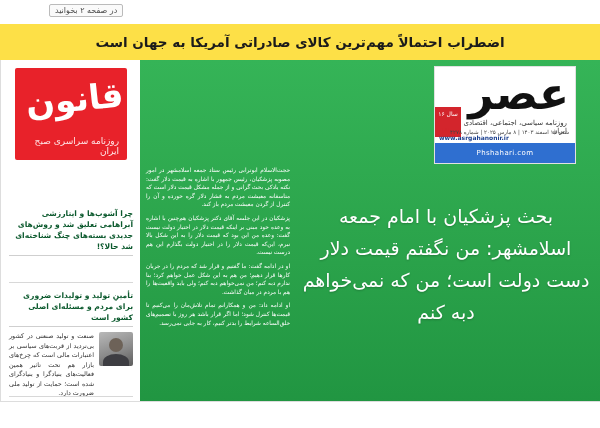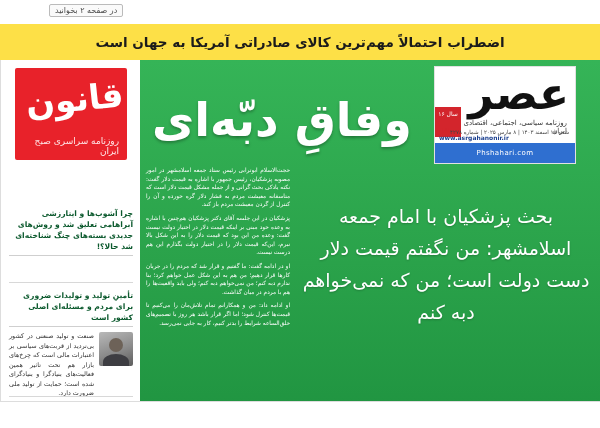--- a/index.html
+++ b/index.html
@@ -353,21 +353,20 @@
       <div class="asr-sub">روزنامه سیاسی، اجتماعی، اقتصادی صبح ایران</div>
       <div class="red-tab">
         <span>سال ۱۶</span>
       </div>
       <div class="date-row">شنبه ۱۸ اسفند ۱۴۰۳ | ۸ مارس ۲۰۲۵ | شماره ۴۲۷۸</div>
       <div class="quote-mark">”</div>
       <div class="site-url">www.asrgahanonir.ir</div>
       <div class="site-bar">Ph‌shahari.com</div>
     </div>
 
-    <div class="big-title">وفاقِ دبّه‌ای</div>
 
     <div class="lead-block">بحث پزشکیان با امام جمعه اسلامشهر: من نگفتم قیمت دلار دست دولت است؛ من که نمی‌خواهم دبه کنم</div>
 
     <div class="body-box">
       <p>حجت‌الاسلام ابوترابی رئیس ستاد جمعه اسلامشهر در امور مصوبه پزشکیان، رئیس جمهور با اشاره به قیمت دلار گفت: نکته یادکی بحث گرانی و از جمله مشکل قیمت دلار است که متاسفانه معیشت مردم به فشار دلار گره خورده و آن را کنترل از گردن معیشت مردم باز کند.</p>
       <p>پزشکیان در این جلسه آقای دکتر پزشکیان هم‌چنین با اشاره به وعده خود مبنی بر اینکه قیمت دلار در اختیار دولت نیست گفت: وعده من این بود که قیمت دلار را به این شکل بالا نبرم، این‌که قیمت دلار را در اختیار دولت بگذارم این هم درست نیست.</p>
       <p>او در ادامه گفت: ما گفتیم و قرار شد که مردم را در جریان کارها قرار دهیم؛ من هم به این شکل عمل خواهم کرد؛ بنا ندارم دبه کنم؛ من نمی‌خواهم دبه کنم؛ ولی باید واقعیت‌ها را هم با مردم در میان گذاشت.</p>
       <p>او ادامه داد: من و همکارانم تمام تلاش‌مان را می‌کنیم تا قیمت‌ها کنترل شود؛ اما اگر قرار باشد هر روز با تصمیم‌های خلق‌الساعه شرایط را بدتر کنیم، کار به جایی نمی‌رسد.</p>
     </div>
   </div>

